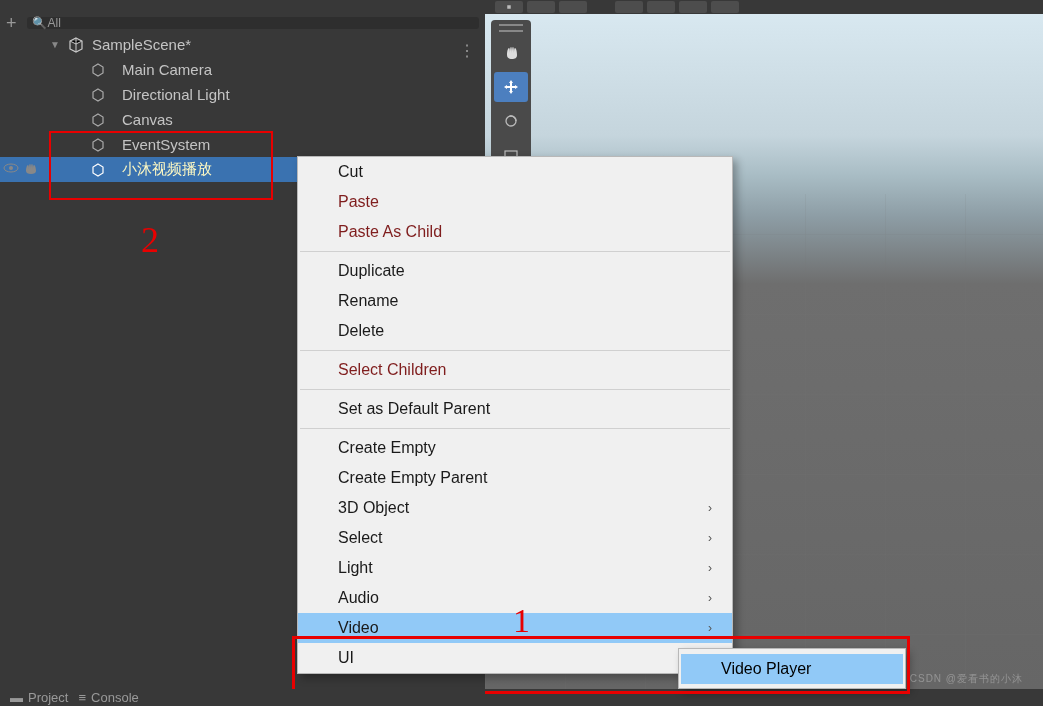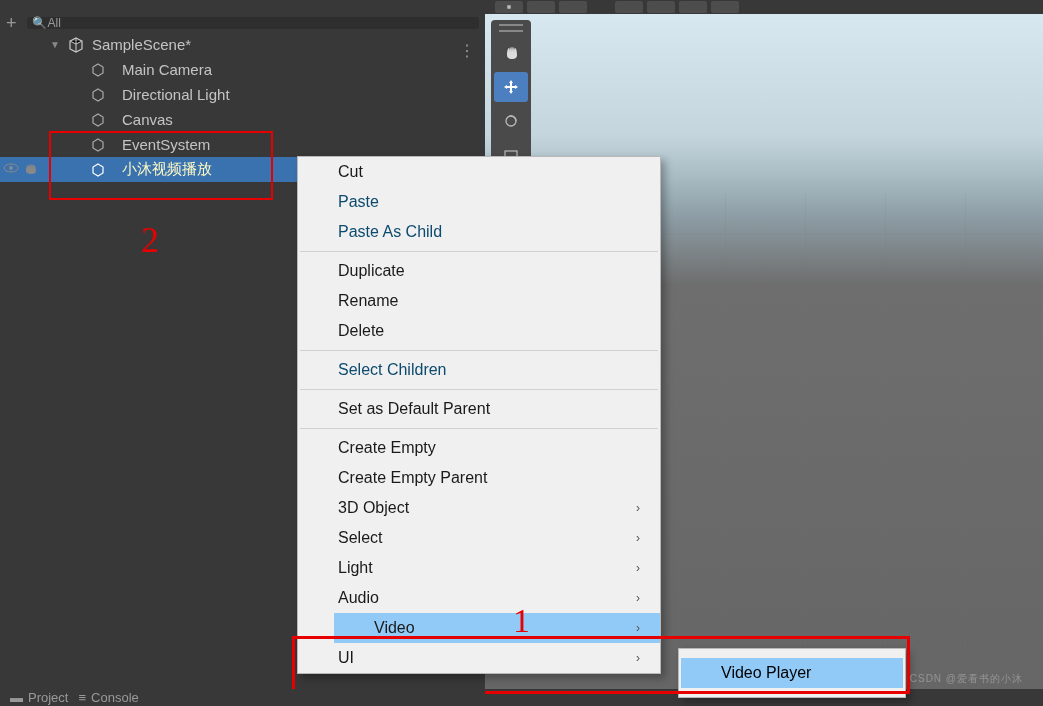--- a/index.html
+++ b/index.html
@@ -32,28 +32,28 @@
 .grid-overlay { position: absolute; inset: 0; background-image: 
   linear-gradient(rgba(120,120,120,0.3) 1px, transparent 1px),
   linear-gradient(90deg, rgba(120,120,120,0.3) 1px, transparent 1px);
   background-size: 80px 80px; background-position: 0 200px; opacity: 0.4; top: 180px;
 }
 .scene-toolbar { position: absolute; left: 6px; top: 6px; width: 40px; background: #4a4a4a; border-radius: 4px; display: flex; flex-direction: column; align-items: center; padding: 4px 0; }
 .scene-drag { width: 24px; height: 8px; border-top: 2px solid #888; border-bottom: 2px solid #888; margin-bottom: 4px; }
 .scene-tool { width: 34px; height: 30px; display: flex; align-items: center; justify-content: center; border-radius: 3px; margin: 2px 0; }
 .scene-tool.active { background: #4c7fbf; }
 
-.context-menu { position: absolute; left: 297px; top: 156px; width: 364px; background: #f0f0f0; border: 1px solid #b8b8b8; box-shadow: 4px 4px 8px rgba(0,0,0,0.3); font-size: 16px; color: #1a1a1a; }
+.context-menu { position: absolute; left: 297px; top: 156px; width: 436px; background: #f0f0f0; border: 1px solid #b8b8b8; box-shadow: 4px 4px 8px rgba(0,0,0,0.3); font-size: 16px; color: #1a1a1a; }
 .ctx-item { padding: 6px 20px 6px 40px; display: flex; align-items: center; justify-content: space-between; cursor: default; }
-.ctx-item.disabled { color: #0c4a6e; }
-.ctx-item.highlight { background: #91c9f7; margin-left: 36px; }
+.ctx-item.disabled { color: #7f1d1d; }
+.ctx-item.highlight { background: #91c9f7; }
 .ctx-sep { height: 1px; background: #d0d0d0; margin: 4px 2px; }
 .ctx-arrow { color: #555; font-size: 12px; }
 
-.submenu { position: absolute; left: 678px; top: 648px; width: 228px; height: 50px; background: #f0f0f0; border: 1px solid #b8b8b8; box-shadow: 4px 4px 8px rgba(0,0,0,0.3); display: flex; align-items: center; }
+.submenu { position: absolute; left: 678px; top: 648px; width: 228px; height: 41px; background: #f0f0f0; border: 1px solid #b8b8b8; box-shadow: 4px 4px 8px rgba(0,0,0,0.3); display: flex; align-items: center; }
 .submenu-item { flex: 1; padding: 6px 20px 6px 40px; font-size: 16px; background: #91c9f7; margin: 2px; }
 
 .red-box-2 { position: absolute; left: 292px; top: 636px; width: 618px; height: 58px; border: 3px solid #e80000; pointer-events: none; }
 .annotation-1 { position: absolute; left: 513px; top: 602px; color: #e80000; font-size: 34px; font-family: serif; z-index: 10; }
 
 .bottom-tabs { position: absolute; left: 0; bottom: 0; height: 17px; display: flex; gap: 10px; padding-left: 10px; background: #383838; width: 485px; align-items: center; color: #999; font-size: 13px; }
 .bottom-tabs .tab { display: flex; align-items: center; gap: 5px; }
 
 .watermark { position: absolute; right: 20px; bottom: 20px; color: rgba(230,230,230,0.35); font-size: 10px; font-family: "Microsoft YaHei", sans-serif; pointer-events: none; letter-spacing: 1px; }
 </style>

